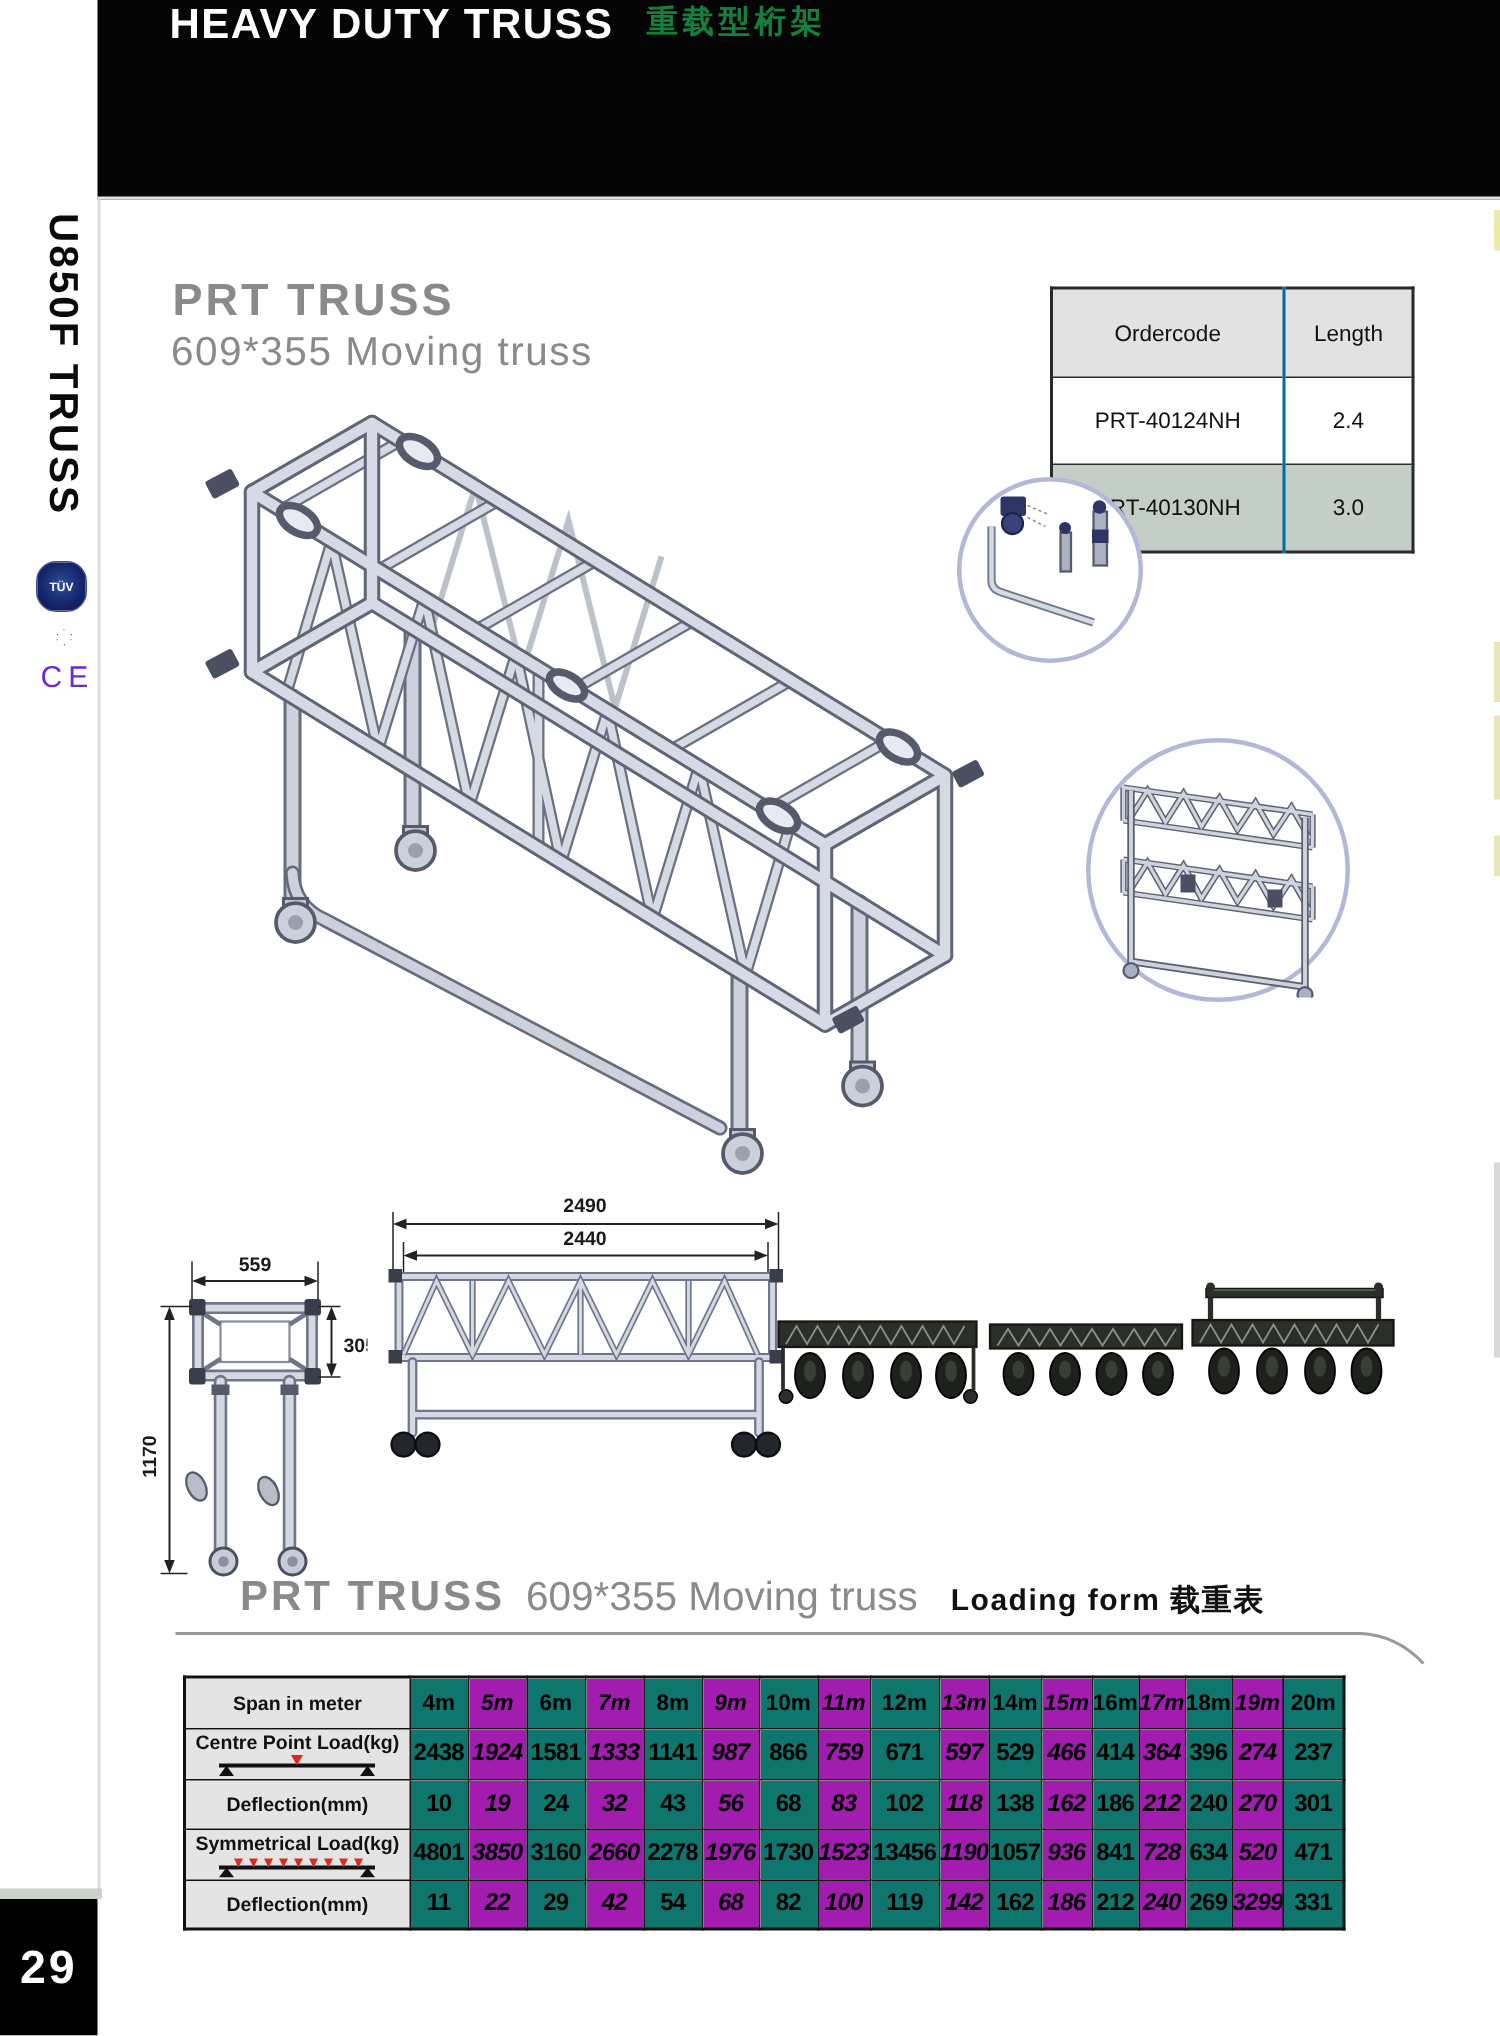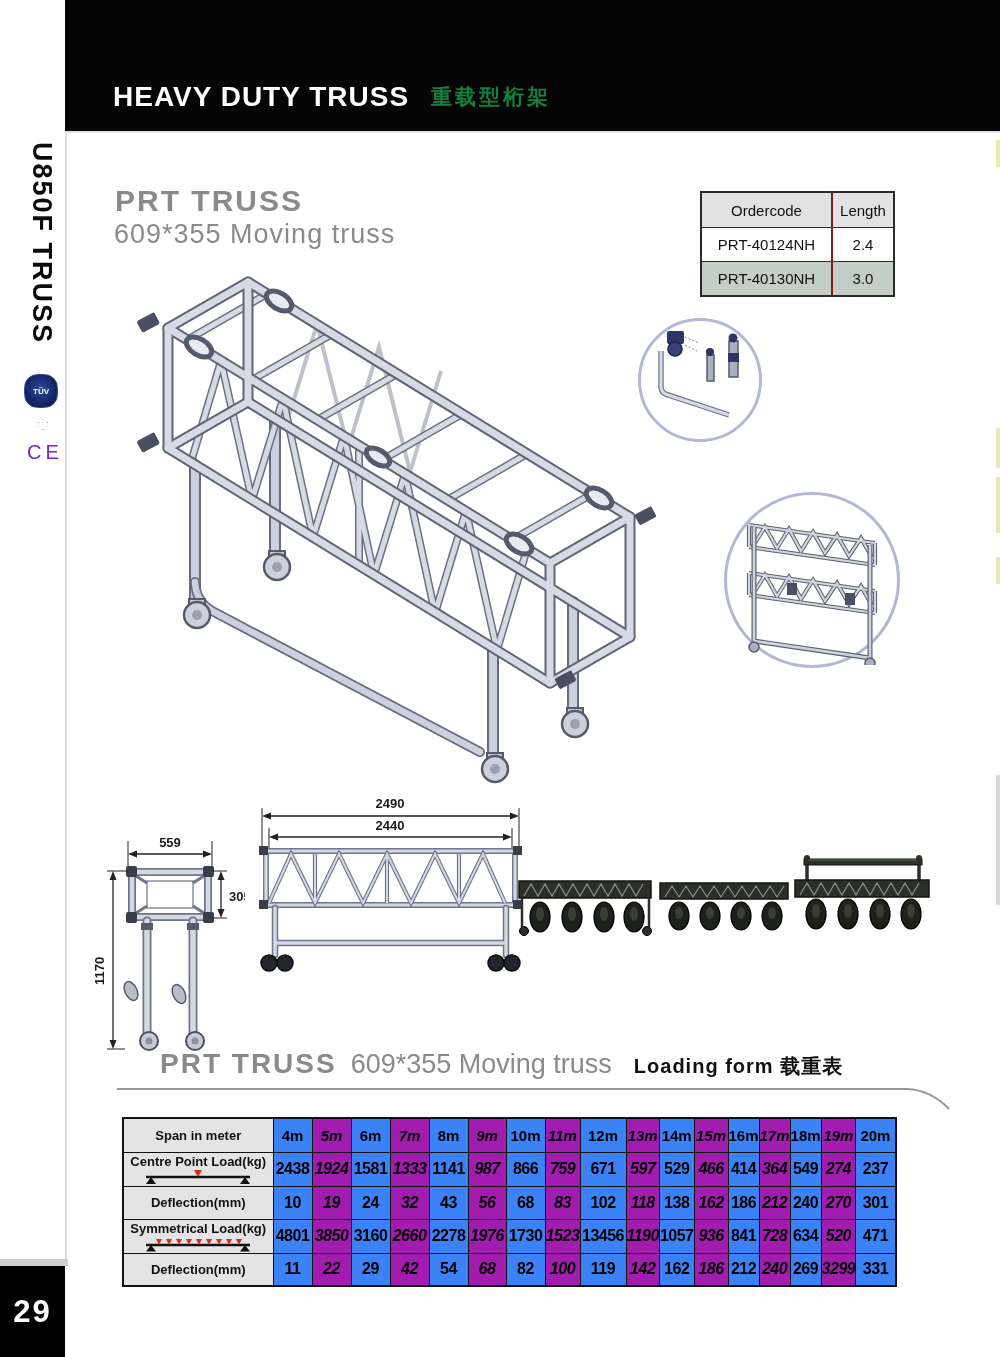--- a/index.html
+++ b/index.html
@@ -1,20 +1,20 @@
 <!DOCTYPE html>
 <html><head>
 <meta charset="utf-8">
 <style>
   html,body{margin:0;padding:0;background:#fff;}
   body{width:1000px;height:1357px;position:relative;font-family:"Liberation Sans",sans-serif;overflow:hidden;}
   .abs{position:absolute;}
 
   
-  #top-bar{left:65px;top:0;width:935px;height:133px;background:#050505;display:flex;align-items:flex-end;padding:0 0 18px 48px;box-sizing:border-box;border-bottom:2px solid #e2e2e2;}
+  #top-bar{left:65px;top:0;width:935px;height:133px;background:#050505;display:flex;align-items:flex-start;padding:0 0 18px 48px;box-sizing:border-box;border-bottom:2px solid #e2e2e2;}
   #top-bar .en{color:#fff;font-size:28px;font-weight:bold;letter-spacing:1px;}
   #top-bar .zh{color:#15803d;font-size:21px;font-weight:bold;margin-left:22px;margin-bottom:2px;letter-spacing:3px;}
 
   
   #side-divider{left:65px;top:133px;width:2px;height:1127px;background:#dcdcdc;}
   #series-text{left:57px;top:142px;transform-origin:0 0;transform:rotate(90deg);font-size:27px;font-weight:bold;color:#0a0a0a;letter-spacing:2px;white-space:nowrap;}
   #tuv-logo{left:24px;top:374px;width:32px;height:32px;background:radial-gradient(circle at 50% 45%,#2c4d96 0%,#15246b 60%,#0d1747 100%);border-radius:40%;display:flex;align-items:center;justify-content:center;color:#fff;font-size:8px;font-weight:bold;border:1px solid #3b4c8f;}
   #cert-mark{left:29px;top:419px;width:30px;height:16px;color:#3b6cc0;font-size:8px;line-height:7px;letter-spacing:2px;text-align:center;}
   #ce-mark{left:27px;top:441px;font-size:20px;letter-spacing:4px;color:#6d28d9;font-weight:500;}
   #gray-strip{left:0;top:1259px;width:68px;height:7px;background:#ccd1cc;}
@@ -23,39 +23,39 @@
 
   
   .edge-tab{left:996px;width:4px;}
 
   
   #product-title{left:115px;top:184px;font-size:30px;font-weight:bold;color:#8a8a8a;letter-spacing:2px;}
   #product-sub{left:114px;top:219px;font-size:27px;color:#8a8a8a;letter-spacing:1px;}
 
   
   #order-table{left:700px;top:191px;border-collapse:collapse;border:2px solid #2a2a2a;}
-  #order-table td{border:1px solid #2a2a2a;font-size:15px;color:#111;text-align:center;padding:4px;}
+  #order-table td{border:1px solid #2a2a2a;font-size:15px;color:#111;text-align:center;padding:16px;}
   #order-table td.c1{width:121px;height:25px;}
-  #order-table td.c2{width:52px;border-left:2px solid #7f1d1d;margin-top:36px;}
+  #order-table td.c2{width:52px;border-left:2px solid #0369a1;margin-top:36px;}
   #order-table tr.hd td{background:#e2e2e2;height:26px;}
   #order-table tr.r2 td{background:#c3cec6;}
 
   
   #loading-head{left:160px;top:1048px;display:flex;align-items:baseline;white-space:nowrap;}
   #loading-head .t1{font-size:28px;font-weight:bold;color:#8a8a8a;letter-spacing:2px;}
   #loading-head .t2{font-size:27px;color:#8a8a8a;margin-left:14px;}
   #loading-head .t3{font-size:20px;font-weight:bold;color:#111;margin-left:22px;letter-spacing:1px;}
 
   
   #load-table{left:122px;top:1117px;border-collapse:collapse;border:2px solid #111;table-layout:fixed;}
   #load-table td{border:1.5px solid #111;text-align:center;vertical-align:middle;padding:0;overflow:hidden;}
   #load-table td.lbl{background:#e4e4e4;font-size:13px;font-weight:bold;color:#111;}
   #load-table tr{height:33px;}
   #load-table tr.rh{height:34px;}
-  #load-table td.w{background:#3b82f6;}
+  #load-table td.w{background:#0f766e;}
   #load-table td.g{background:#a21caf;font-style:italic;}
   #load-table td.hd{font-size:15px;font-weight:bold;}
   #load-table td.val{font-size:16px;font-weight:bold;letter-spacing:-0.5px;}
   .ld-diagram{display:block;margin:1px auto 0;}
 
   svg text{font-family:"Liberation Sans",sans-serif;}
   .dim-txt{font-size:13px;font-weight:bold;fill:#1a1a1a;}
 </style>
 </head>
 <body>
@@ -435,21 +435,21 @@
         <td class="w val">1141</td>
         <td class="g val">987</td>
         <td class="w val">866</td>
         <td class="g val">759</td>
         <td class="w val">671</td>
         <td class="g val">597</td>
         <td class="w val">529</td>
         <td class="g val">466</td>
         <td class="w val">414</td>
         <td class="g val">364</td>
-        <td class="w val">549</td>
+        <td class="w val">396</td>
         <td class="g val">274</td>
         <td class="w val">237</td>
       </tr>
     <tr>
       <td class="lbl"><span>Deflection(mm)</span></td>
     <td class="w val">10</td>
         <td class="g val">19</td>
         <td class="w val">24</td>
         <td class="g val">32</td>
         <td class="w val">43</td>

